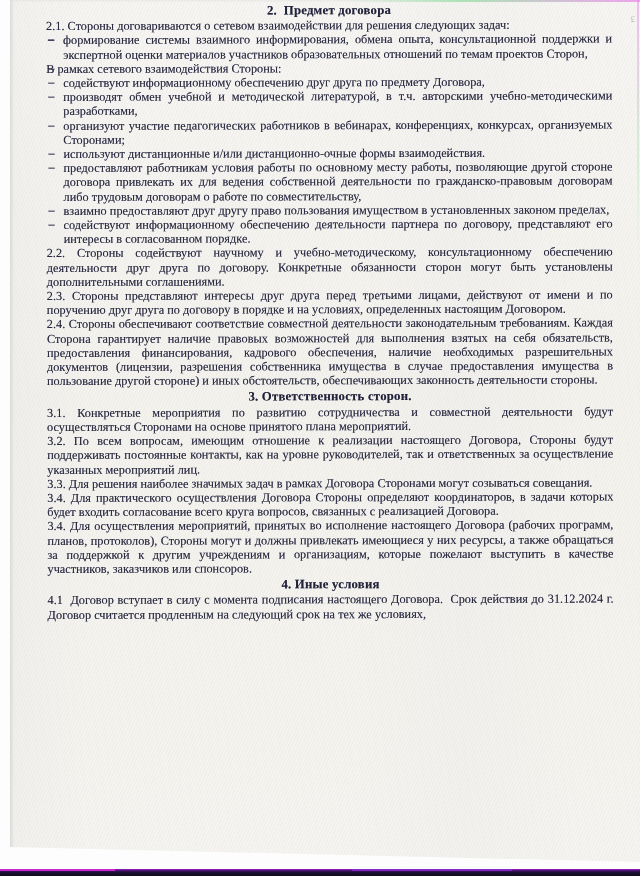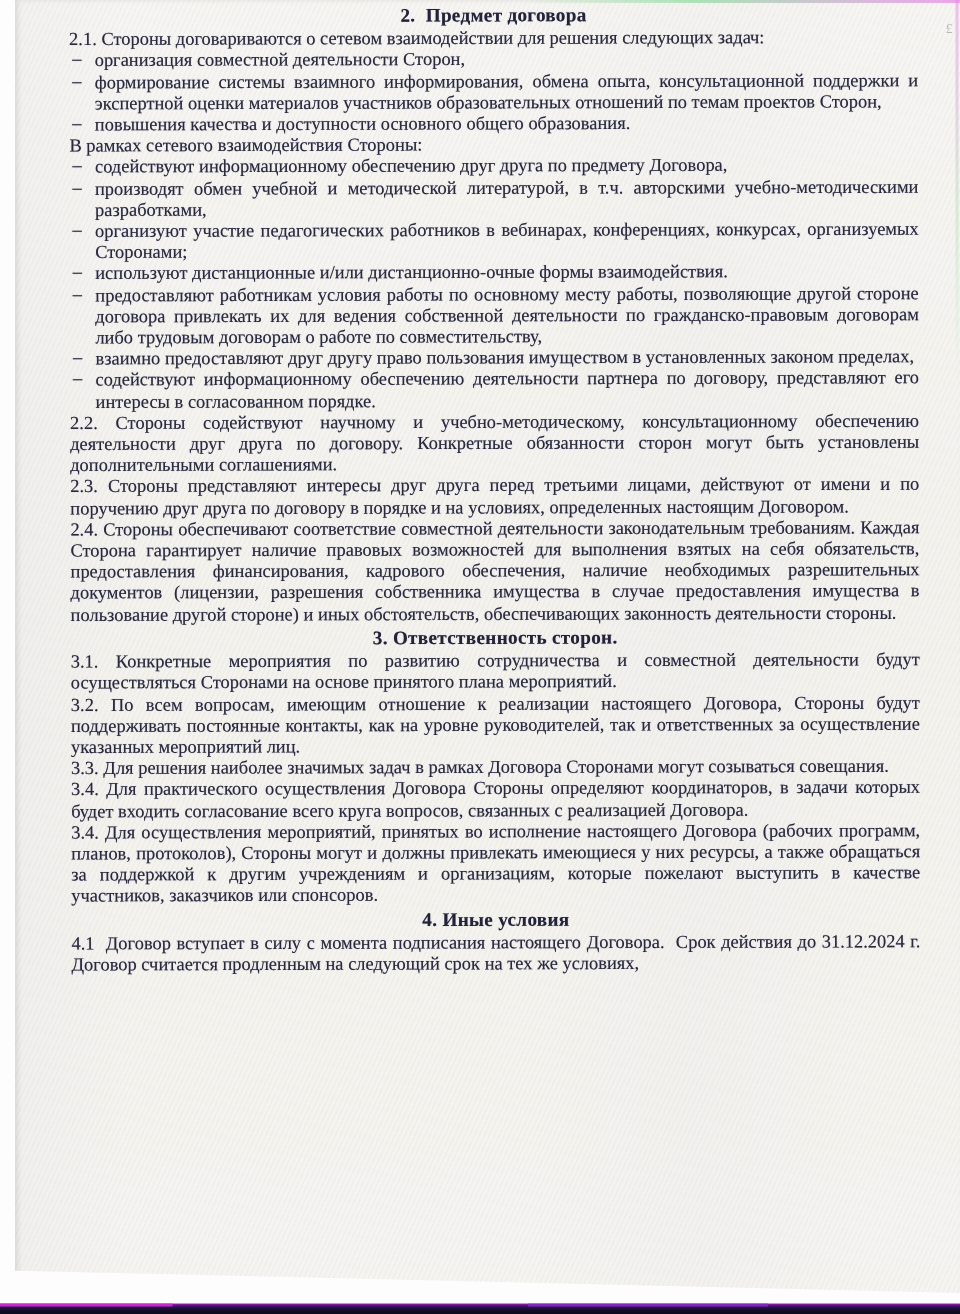--- a/index.html
+++ b/index.html
@@ -55,23 +55,23 @@
 
 <div class="paper"></div>
 
 <div class="edge-top"></div>
 <div class="edge-right"></div>
 <div class="corner-mark">£</div>
 
 <div class="doc" id="doc">
     <div class="sec-heading">2.&nbsp; Предмет договора</div>
     <div class="para">2.1. Стороны договариваются о сетевом взаимодействии для решения следующих задач:</div>
-    <div class="bullet"><span class="dash">–</span><span>организация совместной деятельности Сторон,</span></div>
+    <div class="bullet"><span class="dash">–</span></div>
     <div class="bullet"><span class="dash">–</span><span>формирование системы взаимного информирования, обмена опыта, консультационной поддержки и экспертной оценки материалов участников образовательных отношений по темам проектов Сторон,</span></div>
-    <div class="bullet"><span class="dash">–</span><span>повышения качества и доступности основного общего образования.</span></div>
+    <div class="bullet"><span class="dash">–</span></div>
     <div class="para">В рамках сетевого взаимодействия Стороны:</div>
     <div class="bullet"><span class="dash">–</span><span>содействуют информационному обеспечению друг друга по предмету Договора,</span></div>
     <div class="bullet"><span class="dash">–</span><span>производят обмен учебной и методической литературой, в т.ч. авторскими учебно-методическими разработками,</span></div>
     <div class="bullet"><span class="dash">–</span><span>организуют участие педагогических работников в вебинарах, конференциях, конкурсах, организуемых Сторонами;</span></div>
     <div class="bullet"><span class="dash">–</span><span>используют дистанционные и/или дистанционно-очные формы взаимодействия.</span></div>
     <div class="bullet"><span class="dash">–</span><span>предоставляют работникам условия работы по основному месту работы, позволяющие другой стороне договора привлекать их для ведения собственной деятельности по гражданско-правовым договорам либо трудовым договорам о работе по совместительству,</span></div>
     <div class="bullet"><span class="dash">–</span><span>взаимно предоставляют друг другу право пользования имуществом в установленных законом пределах,</span></div>
     <div class="bullet"><span class="dash">–</span><span>содействуют информационному обеспечению деятельности партнера по договору, представляют его интересы в согласованном порядке.</span></div>
     <div class="para">2.2. Стороны содействуют научному и учебно-методическому, консультационному обеспечению деятельности друг друга по договору. Конкретные обязанности сторон могут быть установлены дополнительными соглашениями.</div>
     <div class="para">2.3. Стороны представляют интересы друг друга перед третьими лицами, действуют от имени и по поручению друг друга по договору в порядке и на условиях, определенных настоящим Договором.</div>

